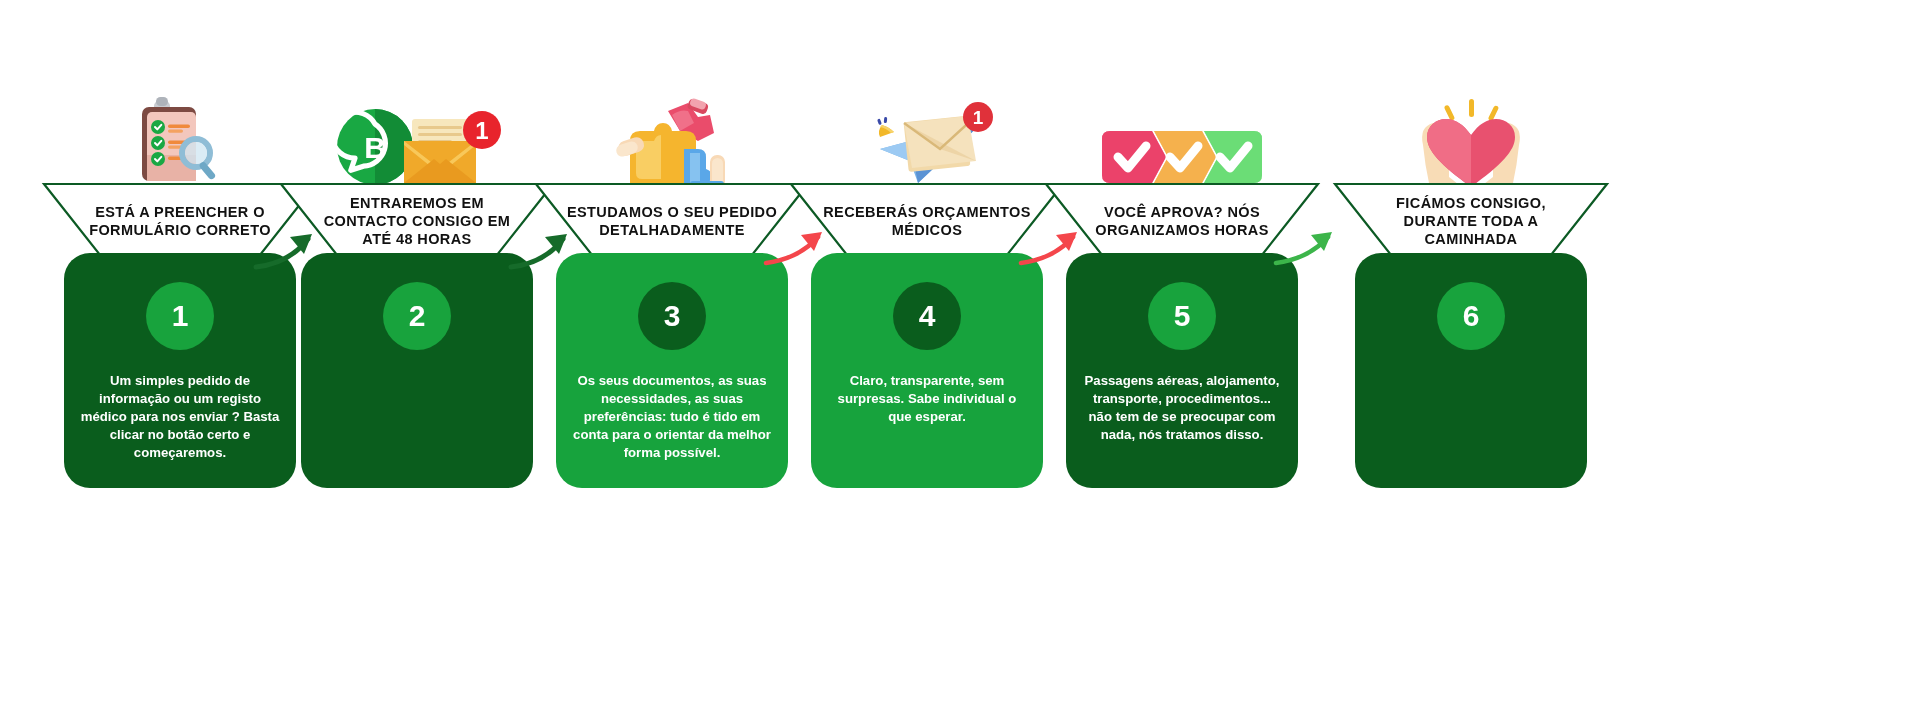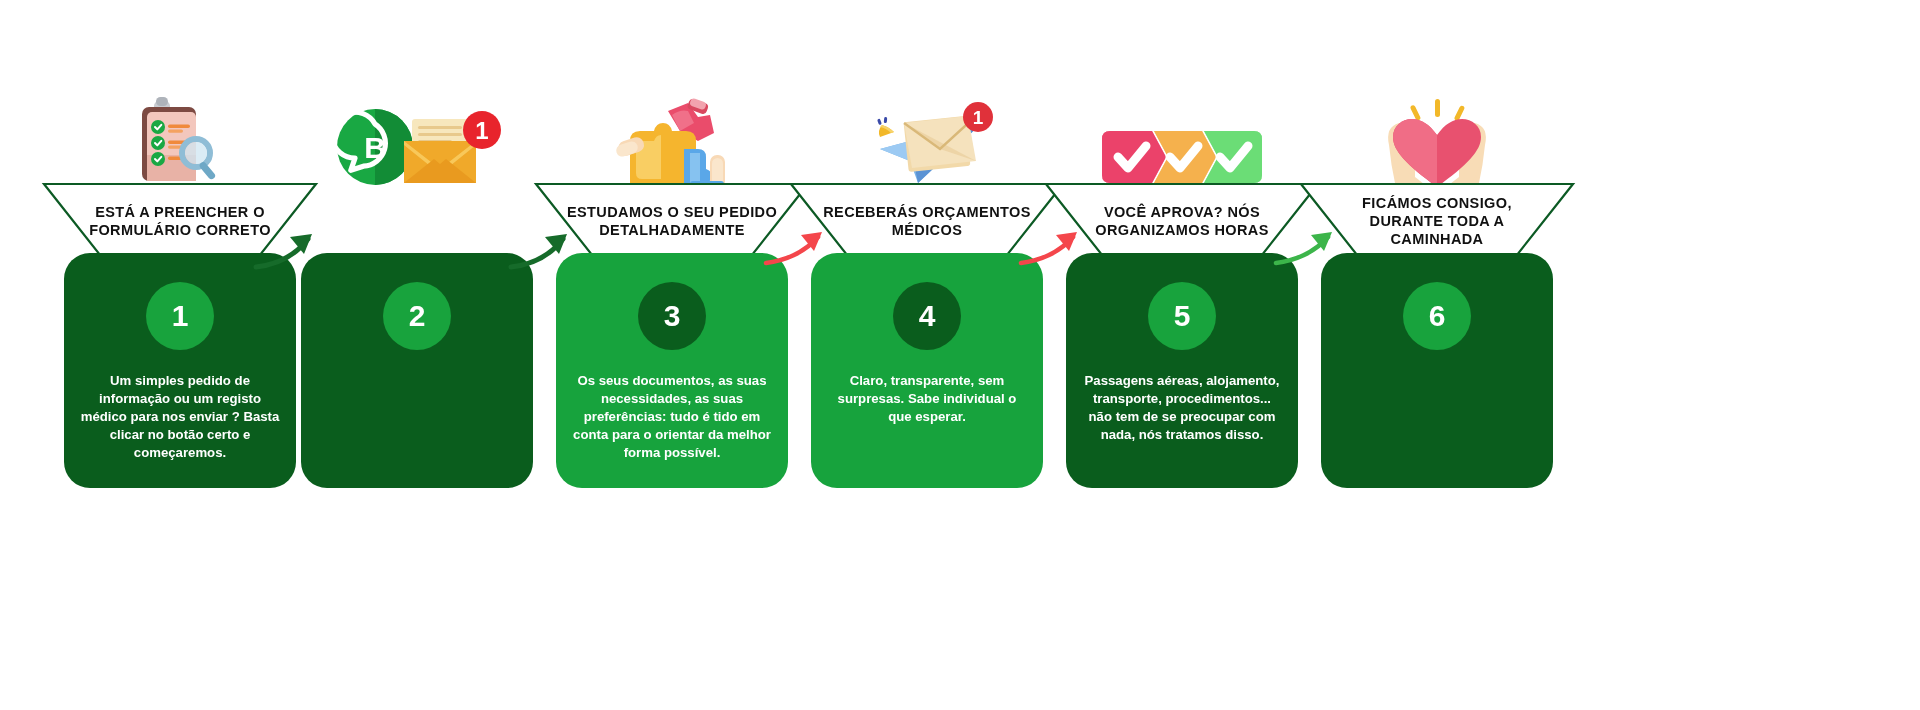--- a/index.html
+++ b/index.html
@@ -116,20 +116,26 @@
         <rect x="88" y="31" width="44" height="3" rx="1.5" fill="#e8c98c"></rect>
         <rect x="88" y="38" width="44" height="3" rx="1.5" fill="#e8c98c"></rect>
         <rect x="88" y="45" width="34" height="3" rx="1.5" fill="#e8c98c"></rect>
         <path d="M74 46 L146 46 L146 88 L74 88 Z" fill="#f0a92a"></path>
         <path d="M74 46 L110 74 L146 46 L146 50 L110 79 L74 50 Z" fill="#f8c85a"></path>
         <path d="M74 88 L104 64 L110 69 L116 64 L146 88 Z" fill="#e99a1f"></path>
         <circle cx="152" cy="35" r="19" fill="#e8242c"></circle>
         <text x="152" y="44" font-family="Liberation Sans, sans-serif" font-size="24" font-weight="bold" fill="#ffffff" text-anchor="middle">1</text>
       </svg>
     </div>
+    <div class="funnel">
+      <svg class="fshape" viewBox="0 0 280 80" preserveAspectRatio="none">
+        <path d="M4 2 L276 2 L216 78 L64 78 Z" fill="#ffffff" stroke="#0c5a24" stroke-width="2.2"></path>
+      </svg>
+      <div class="ftext">ENTRAREMOS EM CONTACTO CONSIGO EM ATÉ 48 HORAS</div>
+    </div>
     <div class="card dark">
       <div class="num">2</div>
     </div>
   </div>
 
   <div class="arrow" style="left:505px;">
     <svg width="90" height="60" viewBox="0 0 90 60">
       <path d="M6 52 C24 50, 44 42, 58 24" stroke="#166b2a" stroke-width="5" fill="none" stroke-linecap="round"></path>
       <path d="M40 22 L62 19 L54 39 Z" fill="#166b2a"></path>
     </svg>
@@ -235,21 +241,21 @@
     </div>
   </div>
 
   <div class="arrow" style="left:1270px;">
     <svg width="90" height="60" viewBox="0 0 90 60">
       <path d="M6 48 C24 46, 44 38, 58 22" stroke="#3cb54a" stroke-width="4.6" fill="none" stroke-linecap="round"></path>
       <path d="M41 20 L62 17 L54 36 Z" fill="#3cb54a"></path>
     </svg>
   </div>
 
-  <div class="step" style="left:1297px;">
+  <div class="step" style="left:1331px;">
     <div class="icon-wrap">
       <svg width="140" height="95" viewBox="0 0 140 95">
         <rect x="68" y="4" width="5" height="18" rx="2.5" fill="#f2b829"></rect>
         <rect x="46" y="10" width="5" height="16" rx="2.5" fill="#f2b829" transform="rotate(-26 48 18)"></rect>
         <rect x="90" y="10" width="5" height="16" rx="2.5" fill="#f2b829" transform="rotate(26 92 18)"></rect>
         <path d="M22 50 q-4-18 10-22 q12-3 16 10 l0 50 -20 0 q-4-18-6-38z" fill="#f8dcb6"></path>
         <path d="M118 50 q4-18-10-22 q-12-3-16 10 l0 50 20 0 q4-18 6-38z" fill="#f8dcb6"></path>
         <path d="M70 92 C40 70, 26 56, 26 42 C26 31, 35 24, 45 24 C54 24, 62 29, 70 40 C78 29, 86 24, 95 24 C105 24, 114 31, 114 42 C114 56, 100 70, 70 92z" fill="#e8516f"></path>
         <path d="M70 40 C62 29, 54 24, 45 24 C35 24, 26 31, 26 42 C26 56, 40 70, 70 92z" fill="#f06d86"></path>
         <path d="M30 60 q6 14 18 22 q8 6 12 10 l-16 0 q-8-2-12-10 q-4-10-6-20z" fill="#f8dcb6"></path>

